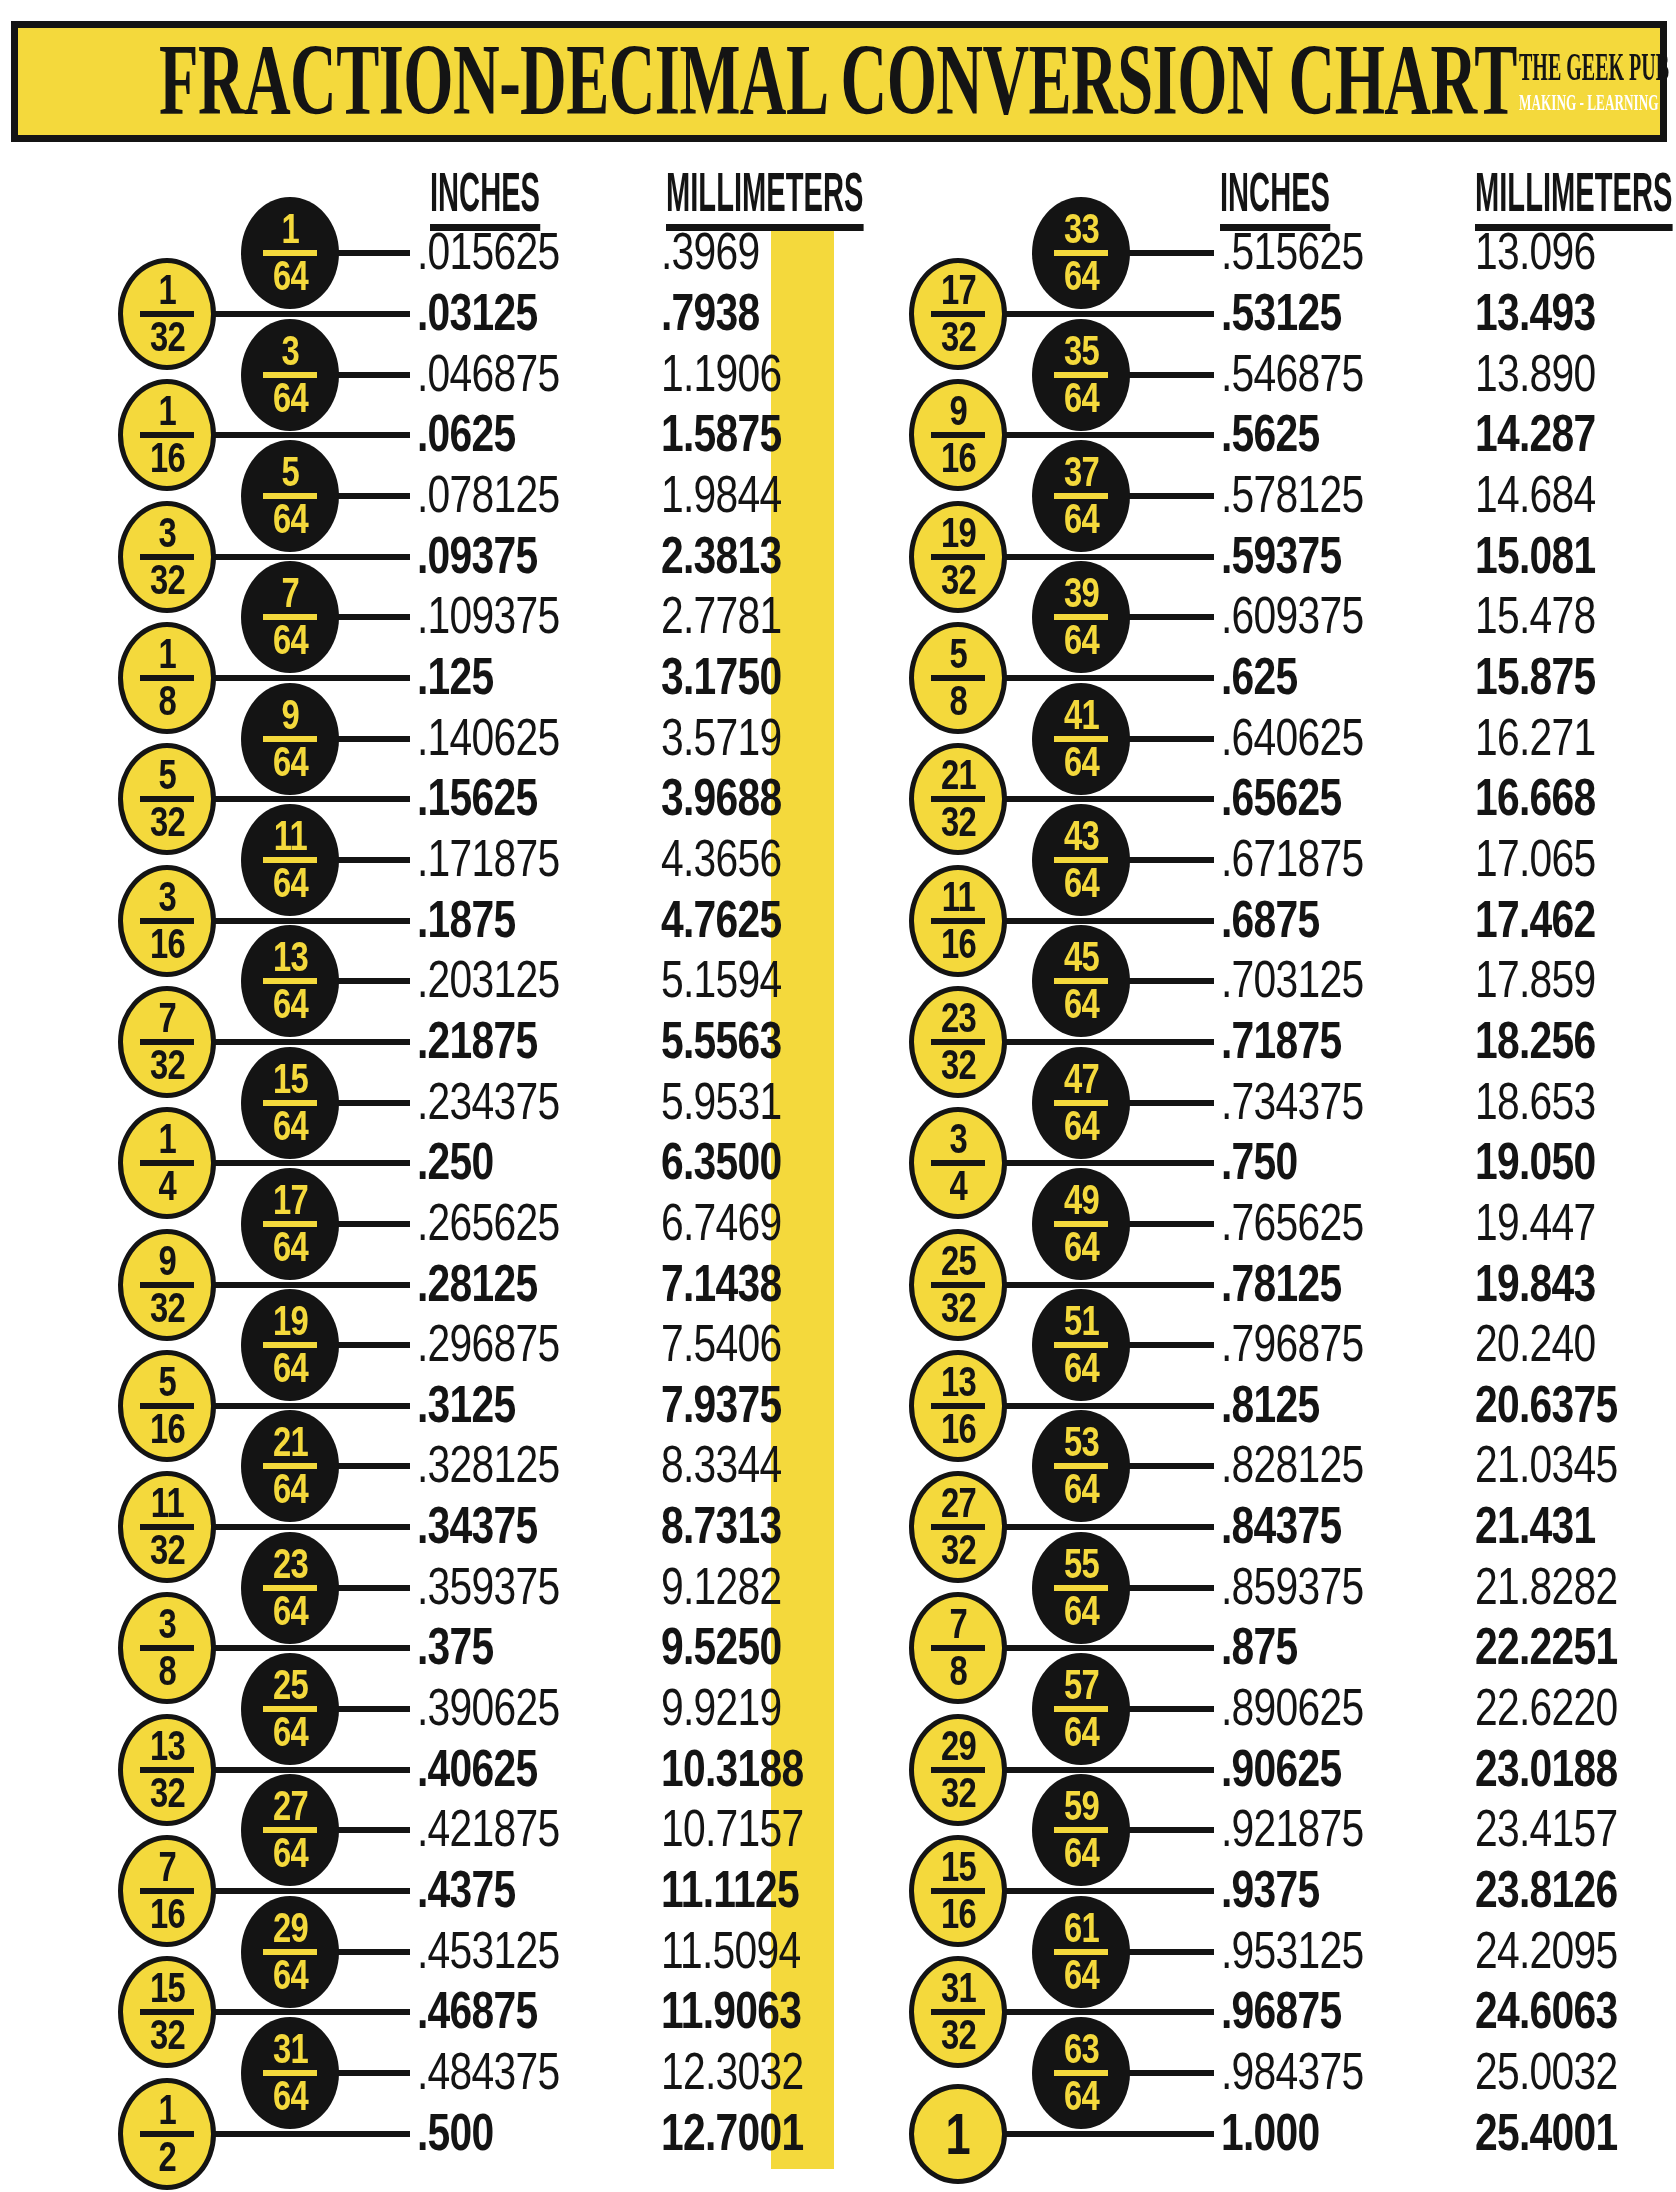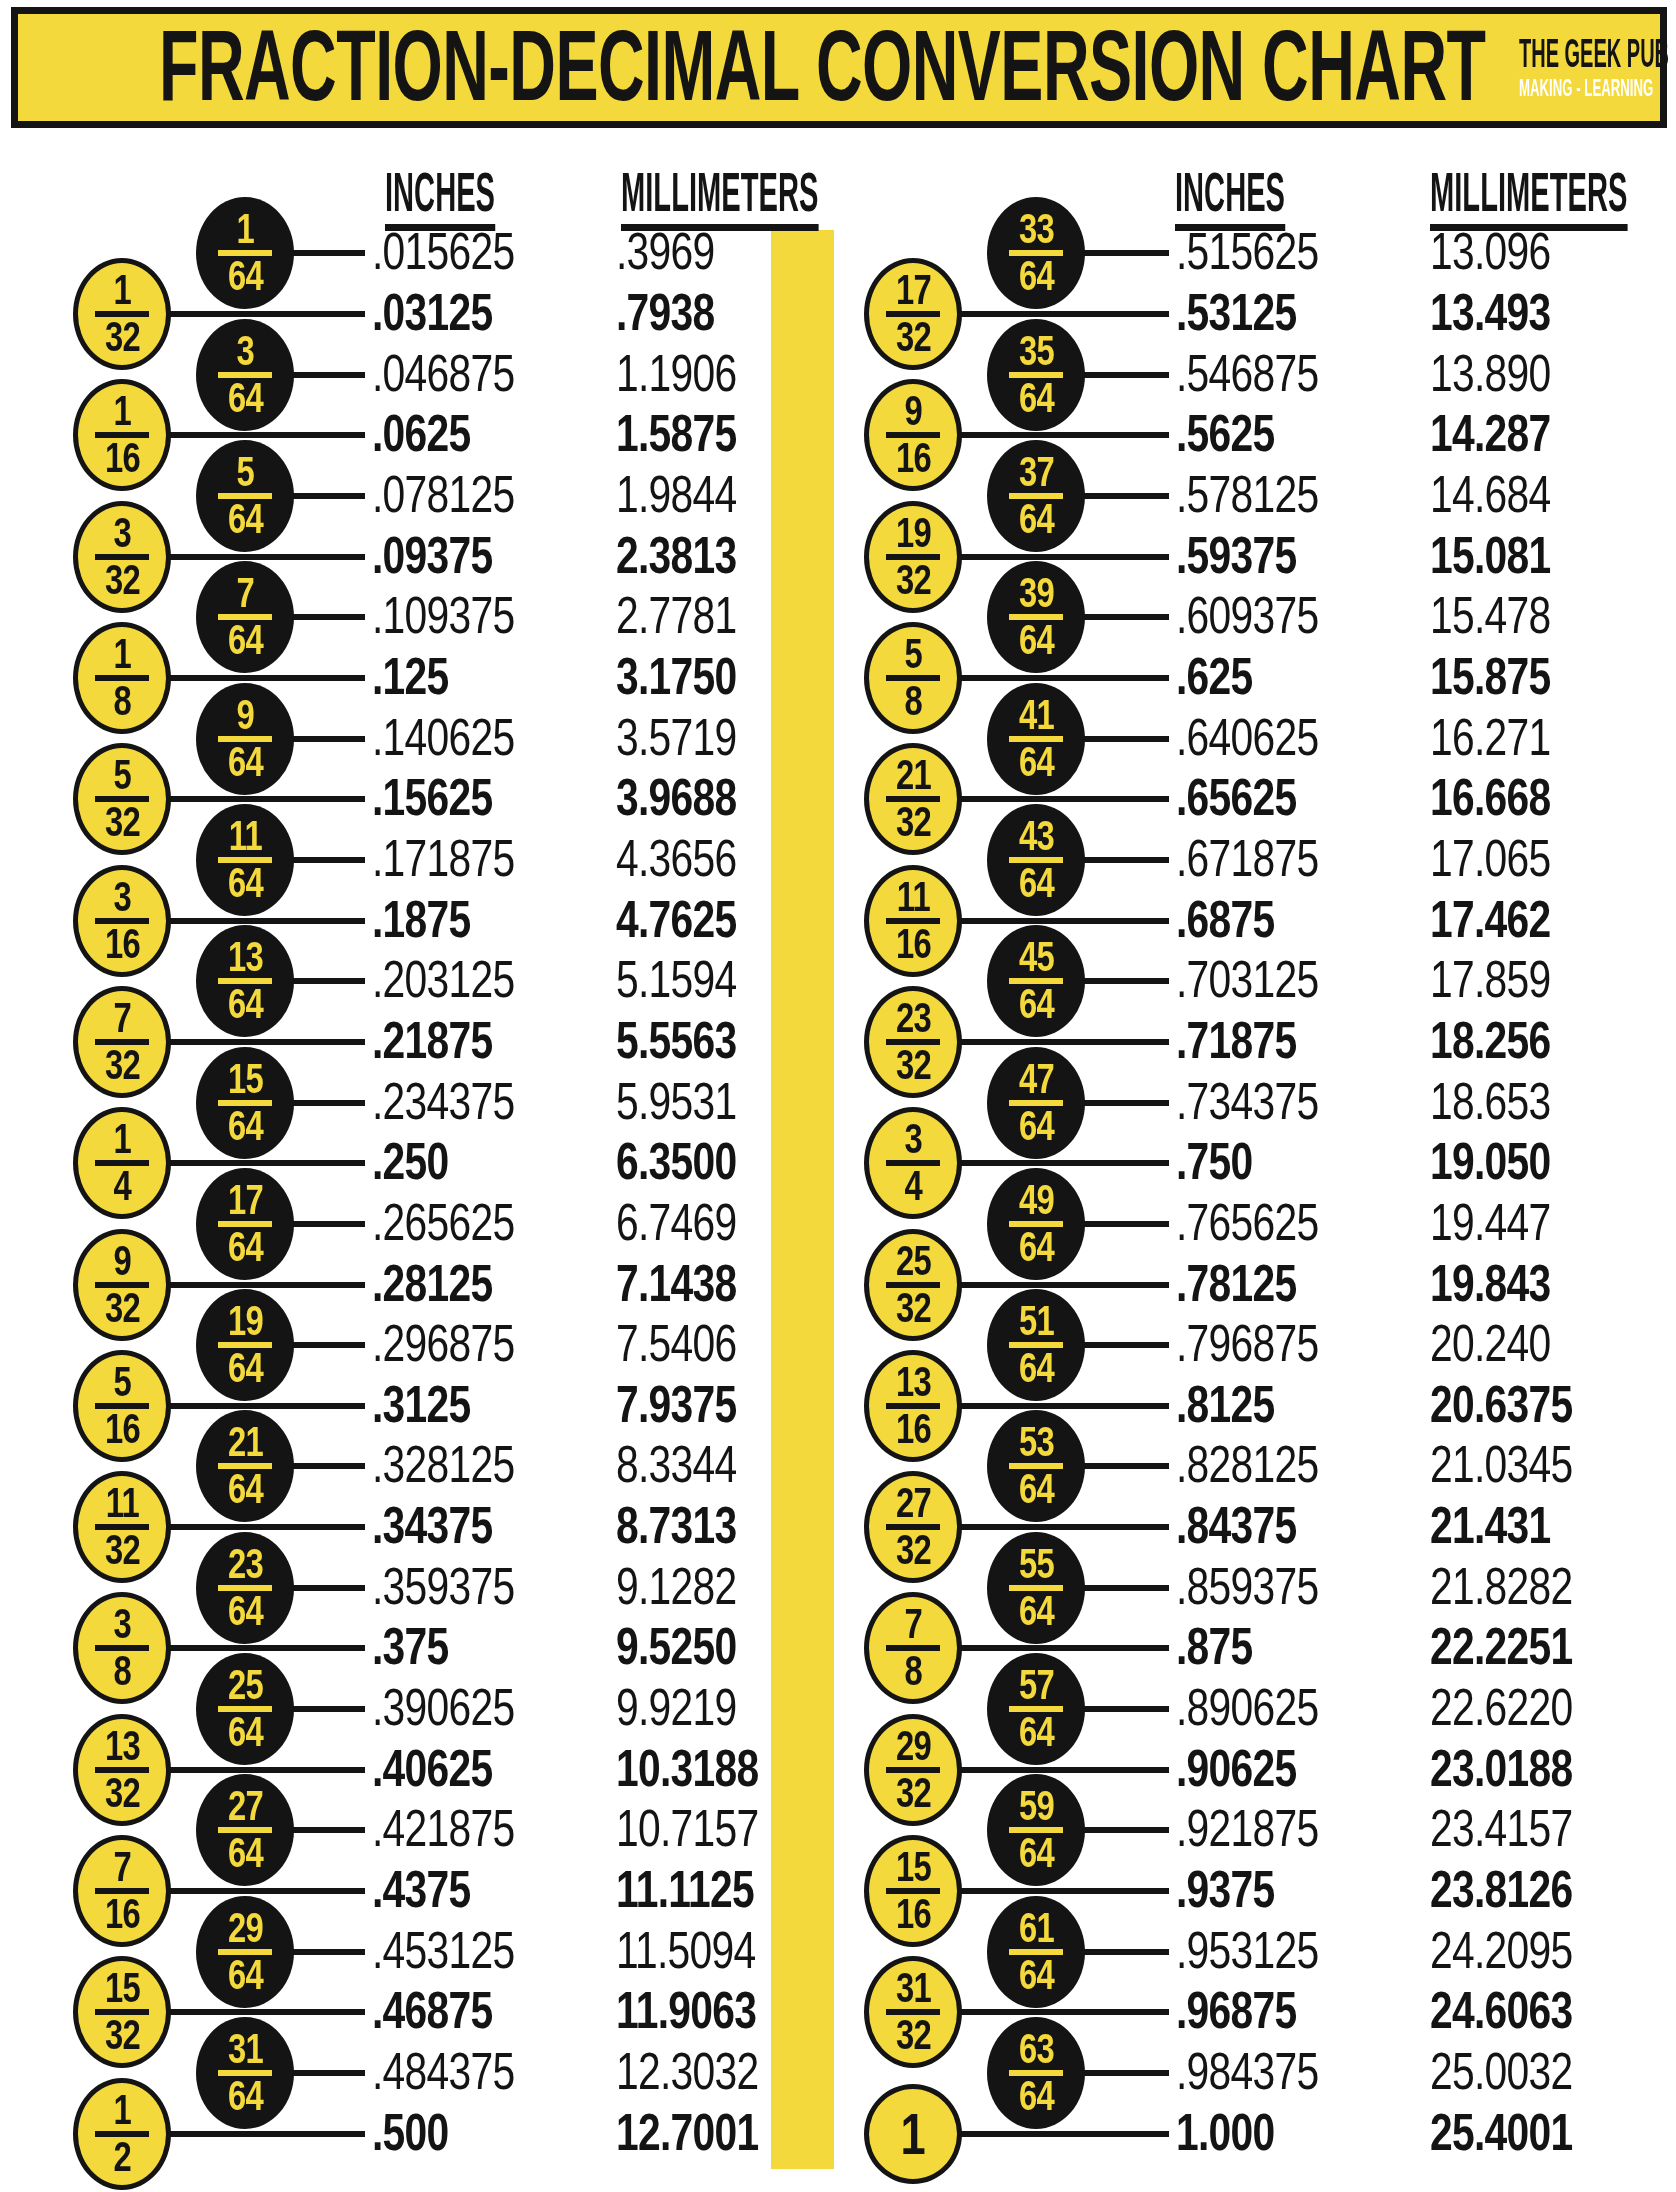--- a/index.html
+++ b/index.html
@@ -7,43 +7,43 @@
     --ink:#141414;
   }
   html,body{margin:0;padding:0;background:#fff;}
   .page{
     position:relative;width:1677px;height:2192px;background:#fff;overflow:hidden;
     font-family:"Liberation Sans",sans-serif;color:var(--ink);
   }
 
   
   .banner{
-    position:absolute;left:10.5px;top:7px;width:1656px;height:121px;
-    box-sizing:border-box;background:var(--yellow);border:7.9px solid var(--ink);
+    position:absolute;left:10.5px;top:21px;width:1656px;height:121px;
+    box-sizing:border-box;background:var(--yellow);border:7.9px solid var(--ink);font-family:Liberation Serif, serif;
   }
   .title{
     position:absolute;left:141px;top:50%;
     transform:translateY(-52%) scaleX(0.64);transform-origin:left center;
     font-size:101px;font-weight:700;letter-spacing:-0.9px;white-space:nowrap;color:var(--ink);
   }
   .logo{position:absolute;left:1501px;top:50%;transform:translateY(-52%);}
   .logo-name{
     font-size:40px;font-weight:700;line-height:1;white-space:nowrap;
     transform:scaleX(0.5);transform-origin:left center;color:var(--ink);
   }
   .logo-tag{
     margin-top:4.4px;font-size:23.6px;font-weight:700;line-height:1;white-space:nowrap;
     transform:scaleX(0.56);transform-origin:left center;color:#ffffff;
   }
 
   
   .divider{position:absolute;left:771px;top:230px;width:63px;height:1939px;background:var(--yellow);}
 
   
-  .half{position:absolute;inset:0;}
+  .half{position:absolute;inset:0;margin-left:45px;}
   .half.left {--cmaj:122px;--c64:245px;--inch:372px;--mm:616px;--inchhead:385px;--mmhead:621px;}
   .half.right{--cmaj:913px;--c64:1036px;--inch:1176px;--mm:1430px;--inchhead:1175px;--mmhead:1430px;}
 
   .colhead{
     position:absolute;top:164px;font-size:56px;font-weight:700;line-height:1;white-space:nowrap;
     transform:scaleX(0.52);transform-origin:left top;
     border-bottom:7px solid var(--ink);padding-bottom:4.4px;color:var(--ink);
   }
   .colhead.inch{left:var(--inchhead);}
   .colhead.mm{left:var(--mmhead);}

